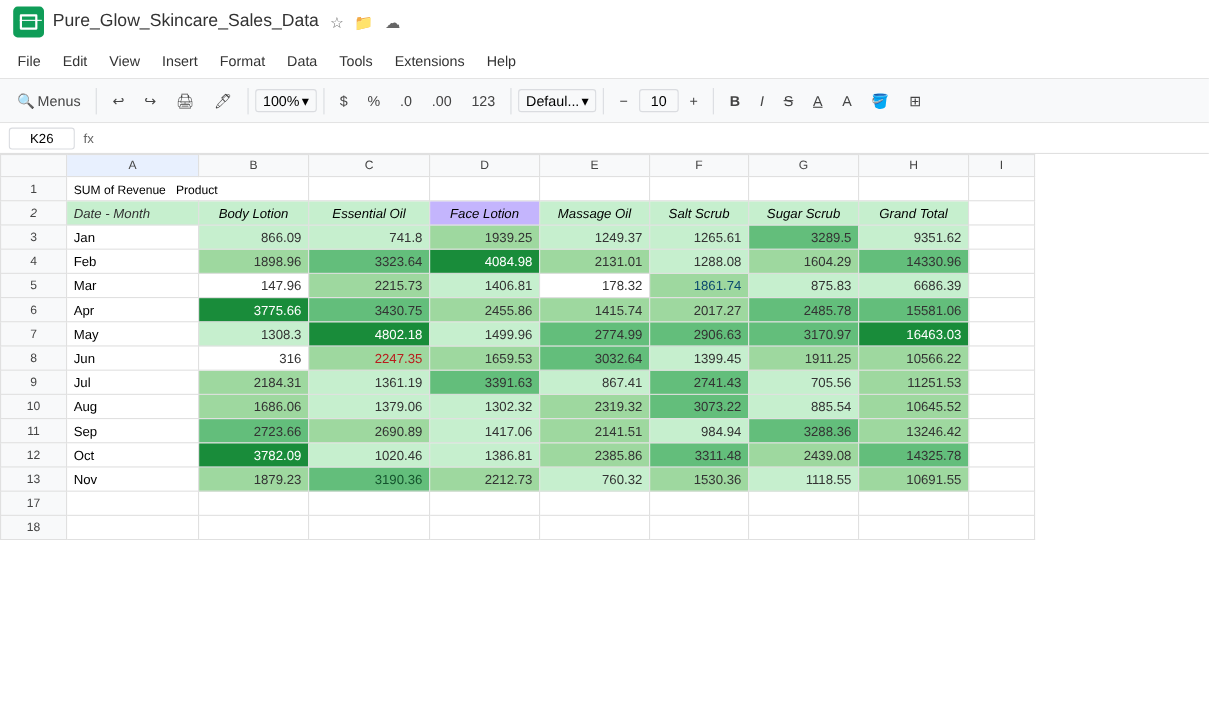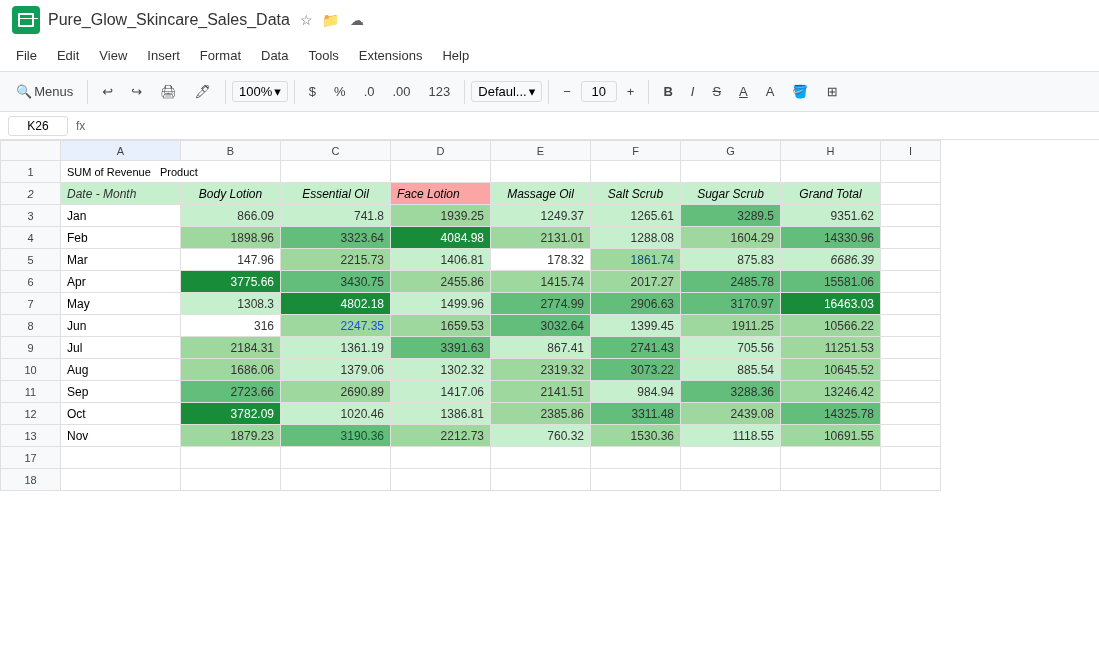--- a/index.html
+++ b/index.html
@@ -192,21 +192,21 @@
         <td style="background:#fff;"></td>
         <td style="background:#fff;"></td>
         <td style="background:#fff;"></td>
       </tr>
 
       <tr class="header-row">
         <td class="row-header">2</td>
         <td style="background:#c6efce; font-style:italic; color:#333;">Date - Month</td>
         <td style="background:#c6efce; text-align:center; font-style:italic;">Body Lotion</td>
         <td style="background:#c6efce; text-align:center; font-style:italic;">Essential Oil</td>
-        <td style="background:#fca5a5; text-align:left; font-style:italic;">Face Lotion</td>
+        <td style="background:#c4b5fd; text-align:center; font-style:italic;">Face Lotion</td>
         <td style="background:#c6efce; text-align:center; font-style:italic;">Massage Oil</td>
         <td style="background:#c6efce; text-align:center; font-style:italic;">Salt Scrub</td>
         <td style="background:#c6efce; text-align:center; font-style:italic;">Sugar Scrub</td>
         <td style="background:#c6efce; text-align:center; font-style:italic;">Grand Total</td>
         <td style="background:#fff;"></td>
       </tr>
     <tr>
           <td class="row-header">3</td>
           <td style="background: rgb(255, 255, 255);">Jan</td>
           <td class="num-right" style="background: rgb(198, 239, 206); color: rgb(51, 51, 51);">866.09</td>
@@ -232,21 +232,21 @@
         </tr>
         <tr>
           <td class="row-header">5</td>
           <td style="background: rgb(255, 255, 255);">Mar</td>
           <td class="num-right" style="background: rgb(255, 255, 255); color: rgb(51, 51, 51);">147.96</td>
           <td class="num-right" style="background: rgb(158, 216, 159); color: rgb(51, 51, 51);">2215.73</td>
           <td class="num-right" style="background: rgb(198, 239, 206); color: rgb(51, 51, 51);">1406.81</td>
           <td class="num-right" style="background: rgb(255, 255, 255); color: rgb(51, 51, 51);">178.32</td>
           <td class="num-right" style="background: rgb(158, 216, 159); color: #0c4a6e; padding-left: 36px;">1861.74</td>
           <td class="num-right" style="background: rgb(198, 239, 206); color: rgb(51, 51, 51);">875.83</td>
-          <td class="num-right" style="background: rgb(198, 239, 206); color: rgb(51, 51, 51); font-style: italic;">6686.39</td>
+          <td class="num-right" style="background: rgb(198, 239, 206); color: rgb(51, 51, 51);">6686.39</td>
           <td></td>
         </tr>
         <tr>
           <td class="row-header">6</td>
           <td style="background: rgb(255, 255, 255);">Apr</td>
           <td class="num-right" style="background: rgb(25, 140, 58); color: rgb(255, 255, 255);">3775.66</td>
           <td class="num-right" style="background: rgb(99, 190, 123); color: rgb(51, 51, 51);">3430.75</td>
           <td class="num-right" style="background: rgb(158, 216, 159); color: rgb(51, 51, 51);">2455.86</td>
           <td class="num-right" style="background: rgb(158, 216, 159); color: rgb(51, 51, 51);">1415.74</td>
           <td class="num-right" style="background: rgb(158, 216, 159); color: rgb(51, 51, 51);">2017.27</td>
@@ -263,21 +263,21 @@
           <td class="num-right" style="background: rgb(99, 190, 123); color: rgb(51, 51, 51);">2774.99</td>
           <td class="num-right" style="background: rgb(99, 190, 123); color: rgb(51, 51, 51);">2906.63</td>
           <td class="num-right" style="background: rgb(99, 190, 123); color: rgb(51, 51, 51);">3170.97</td>
           <td class="num-right" style="background: rgb(25, 140, 58); color: rgb(255, 255, 255);">16463.03</td>
           <td></td>
         </tr>
         <tr>
           <td class="row-header">8</td>
           <td style="background: rgb(255, 255, 255);">Jun</td>
           <td class="num-right" style="background: rgb(255, 255, 255); color: rgb(51, 51, 51);">316</td>
-          <td class="num-right" style="background: rgb(158, 216, 159); color: #1d4ed8;">2247.35</td>
+          <td class="num-right" style="background: rgb(158, 216, 159); color: #b91c1c;">2247.35</td>
           <td class="num-right" style="background: rgb(158, 216, 159); color: rgb(51, 51, 51);">1659.53</td>
           <td class="num-right" style="background: rgb(99, 190, 123); color: rgb(51, 51, 51);">3032.64</td>
           <td class="num-right" style="background: rgb(198, 239, 206); color: rgb(51, 51, 51);">1399.45</td>
           <td class="num-right" style="background: rgb(158, 216, 159); color: rgb(51, 51, 51);">1911.25</td>
           <td class="num-right" style="background: rgb(158, 216, 159); color: rgb(51, 51, 51);">10566.22</td>
           <td></td>
         </tr>
         <tr>
           <td class="row-header">9</td>
           <td style="background: rgb(255, 255, 255);">Jul</td>

